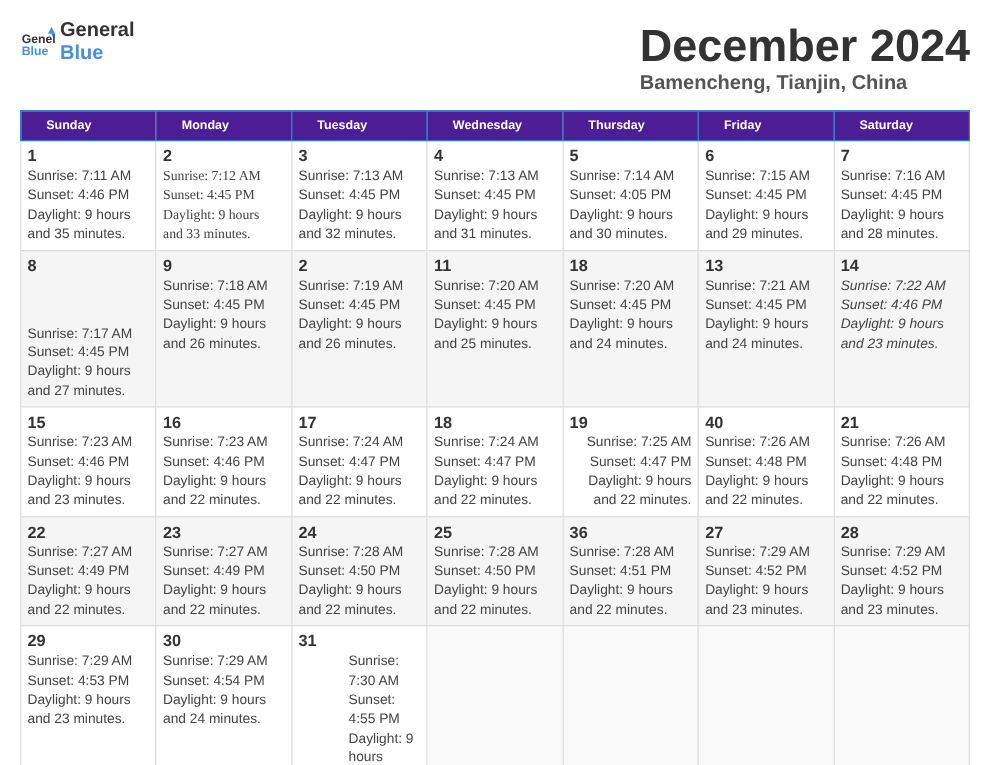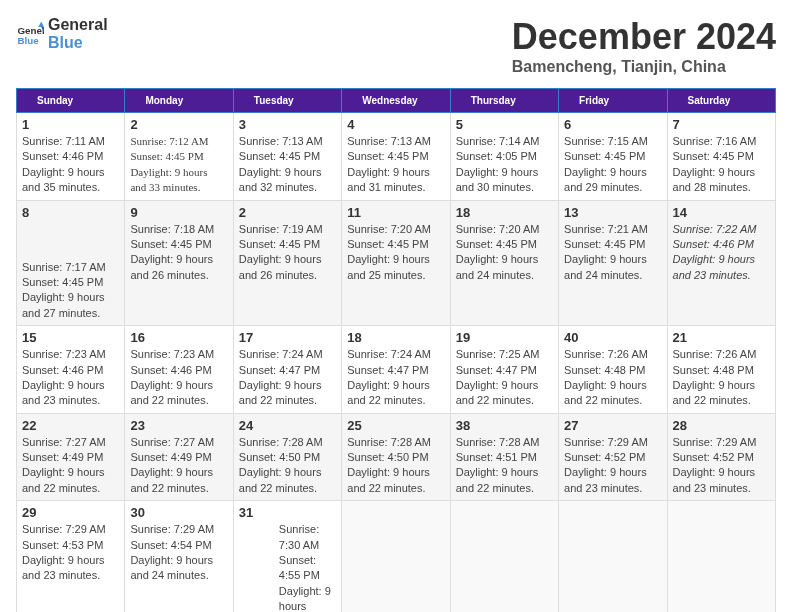--- a/index.html
+++ b/index.html
@@ -239,21 +239,21 @@
         </td>
         <td>
           <span class="day-num">18</span>
           <div class="day-detail" style="white-space: pre-line;">Sunrise: 7:24 AM
 Sunset: 4:47 PM
 Daylight: 9 hours
 and 22 minutes.</div>
         </td>
         <td>
           <span class="day-num">19</span>
-          <div class="day-detail" style="white-space: pre-line;">Sunrise: 7:25 AM
+          <div class="day-detail" style="white-space: pre-line; text-align: right;">Sunrise: 7:25 AM
 Sunset: 4:47 PM
 Daylight: 9 hours
 and 22 minutes.</div>
         </td>
         <td>
           <span class="day-num">40</span>
           <div class="day-detail" style="white-space: pre-line;">Sunrise: 7:26 AM
 Sunset: 4:48 PM
 Daylight: 9 hours
 and 22 minutes.</div>
@@ -289,21 +289,21 @@
 and 22 minutes.</div>
         </td>
         <td>
           <span class="day-num">25</span>
           <div class="day-detail" style="white-space: pre-line;">Sunrise: 7:28 AM
 Sunset: 4:50 PM
 Daylight: 9 hours
 and 22 minutes.</div>
         </td>
         <td>
-          <span class="day-num">38</span>
+          <span class="day-num">36</span>
           <div class="day-detail" style="white-space: pre-line;">Sunrise: 7:28 AM
 Sunset: 4:51 PM
 Daylight: 9 hours
 and 22 minutes.</div>
         </td>
         <td>
           <span class="day-num">27</span>
           <div class="day-detail" style="white-space: pre-line;">Sunrise: 7:29 AM
 Sunset: 4:52 PM
 Daylight: 9 hours

